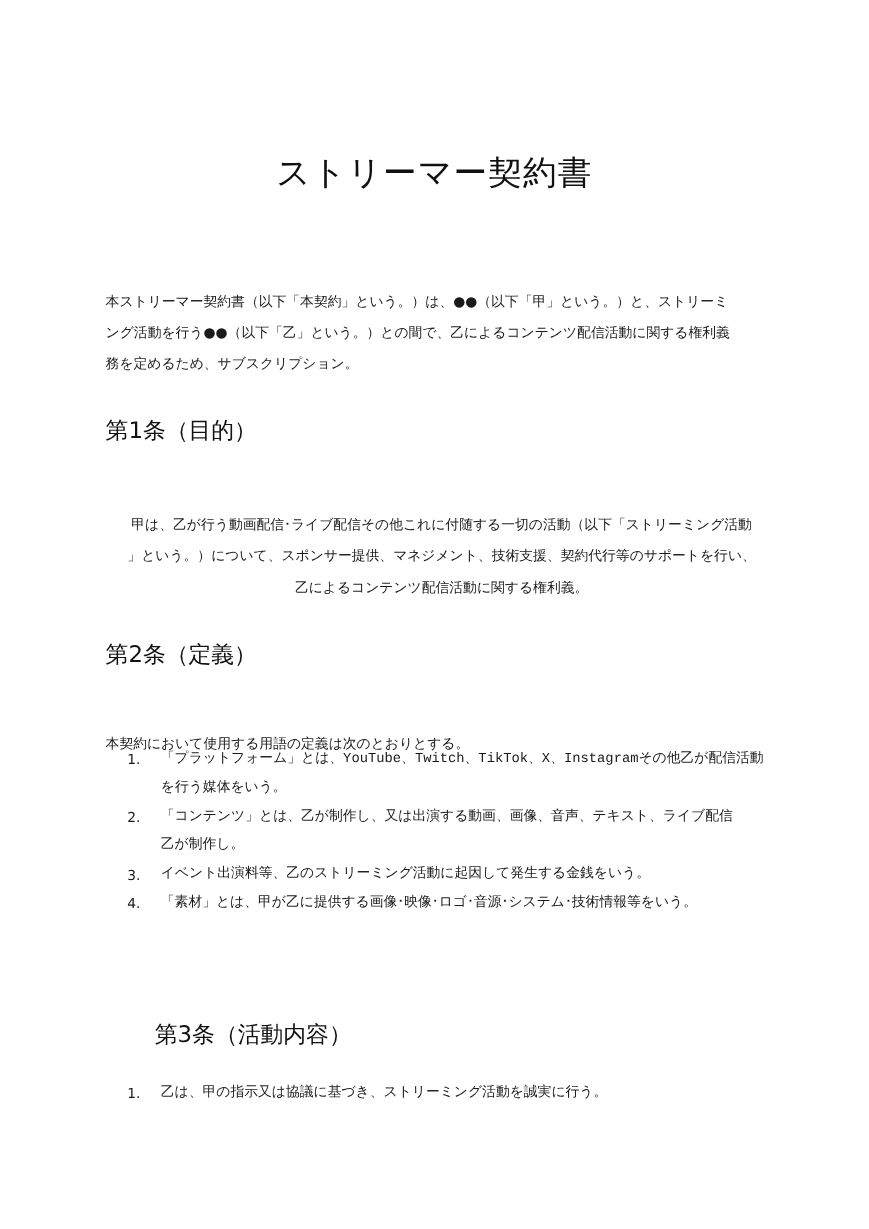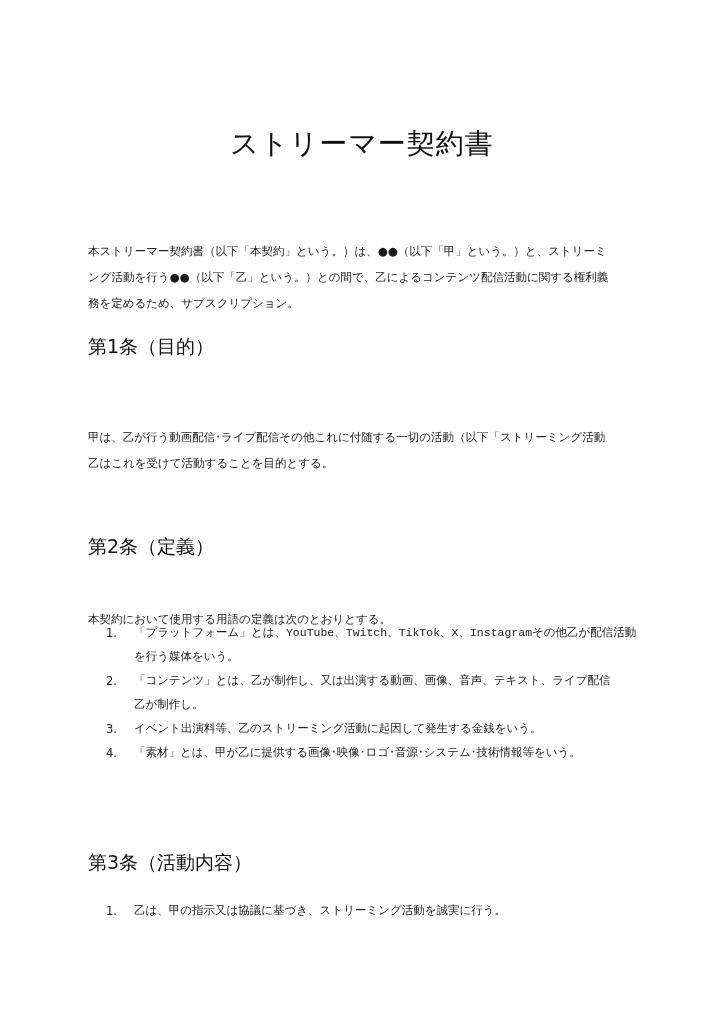--- a/index.html
+++ b/index.html
@@ -28,24 +28,25 @@
 <div class="page">
 
   <div class="title">ストリーマー契約書</div>
 
   <div class="para" style="top:212px;">
     <span class="line">本ストリーマー契約書（以下「本契約」という。）は、●●（以下「甲」という。）と、ストリーミ</span>
     <span class="line">ング活動を行う●●（以下「乙」という。）との間で、乙によるコンテンツ配信活動に関する権利義</span>
     <span class="line">務を定めるため、サブスクリプション。</span>
   </div>
 
-  <div class="heading" style="top:332px;text-align:right;">第1条（目的）</div>
-  <div class="para" style="top:398px;">
+  <div class="heading" style="top:345px;text-align:right;">第1条（目的）</div>
+  <div class="para" style="top:398px;text-align:center;">
     <span class="line">甲は、乙が行う動画配信･ライブ配信その他これに付随する一切の活動（以下「ストリーミング活動</span>
-    <span class="line">乙はこれを受けて活動することを目的とする。</span>
+    <span class="line">」という。）について、スポンサー提供、マネジメント、技術支援、契約代行等のサポートを行い、</span>
+    <span class="line">乙によるコンテンツ配信活動に関する権利義。</span>
   </div>
 
   <div class="heading" style="top:532px;">第2条（定義）</div>
   <div class="para" style="top:580px;">
     <span class="line">本契約において使用する用語の定義は次のとおりとする。</span>
   </div>
   <div class="olist" style="top:621px;">
     <div class="item">
       <span class="num">1.</span>
       <span class="line">「プラットフォーム」とは、YouTube、Twitch、TikTok、X、Instagramその他乙が配信活動</span>
@@ -59,21 +60,21 @@
     <div class="item">
       <span class="num">3.</span>
       <span class="line">イベント出演料等、乙のストリーミング活動に起因して発生する金銭をいう。</span>
     </div>
     <div class="item">
       <span class="num">4.</span>
       <span class="line">「素材」とは、甲が乙に提供する画像･映像･ロゴ･音源･システム･技術情報等をいう。</span>
     </div>
   </div>
 
-  <div class="heading" style="top:848px;">第3条（活動内容）</div>
+  <div class="heading" style="top:848px;margin-left:41px;">第3条（活動内容）</div>
   <div class="olist" style="top:899px;">
     <div class="item">
       <span class="num">1.</span>
       <span class="line">乙は、甲の指示又は協議に基づき、ストリーミング活動を誠実に行う。</span>
     </div>
   </div>
 
 </div>
 
 </body></html>

